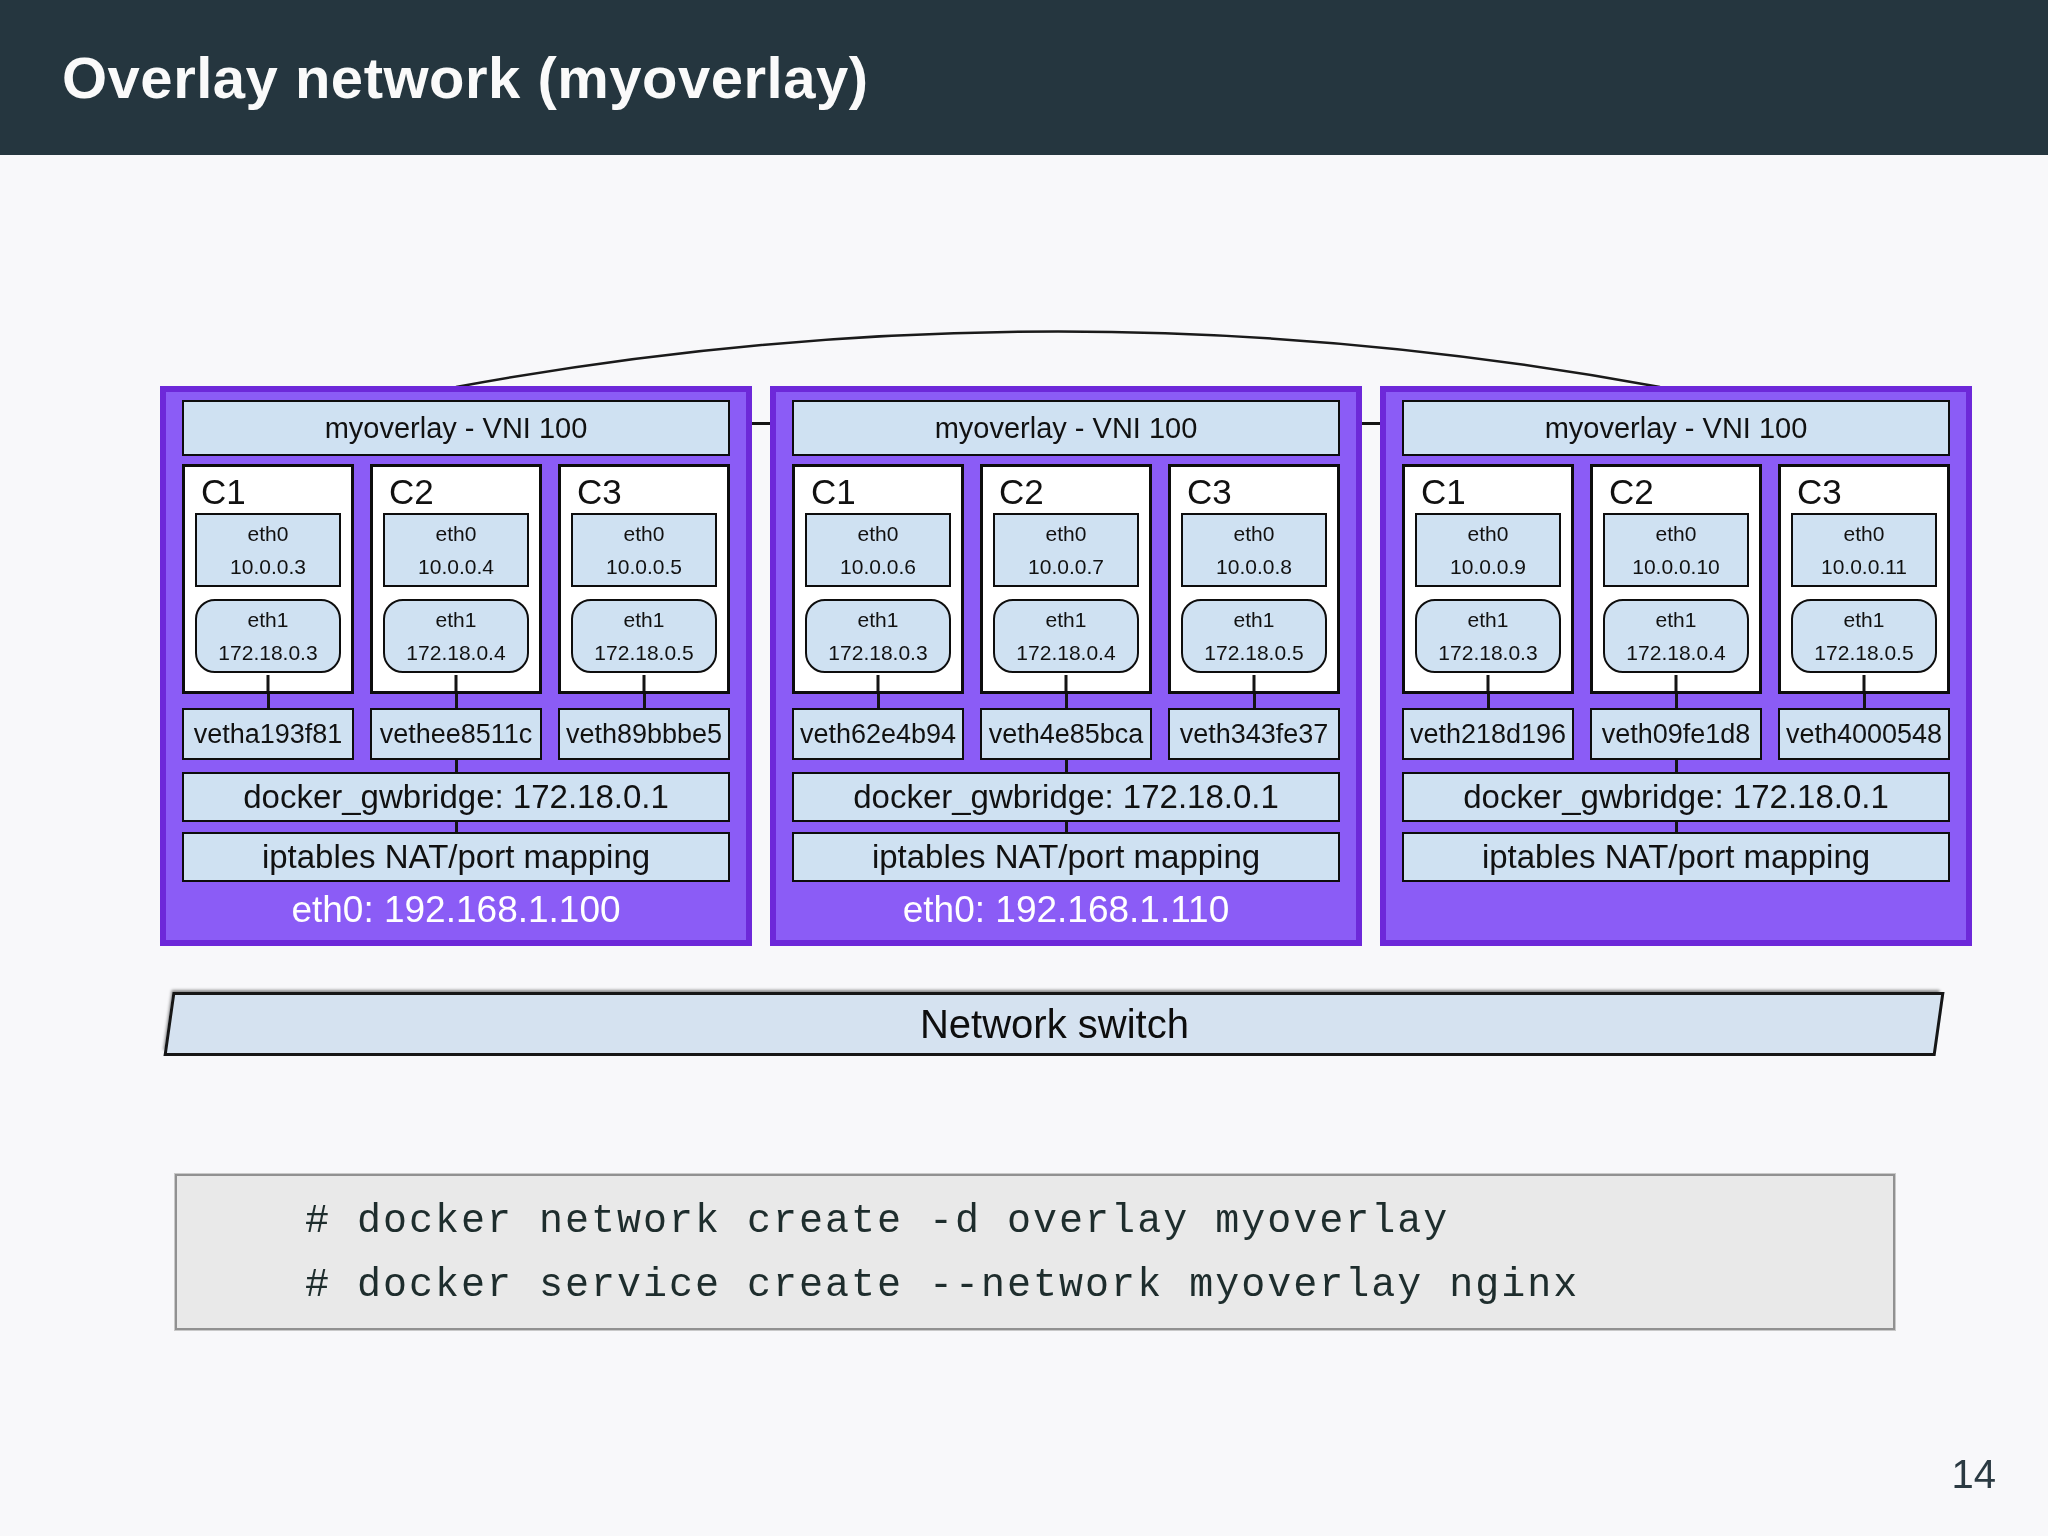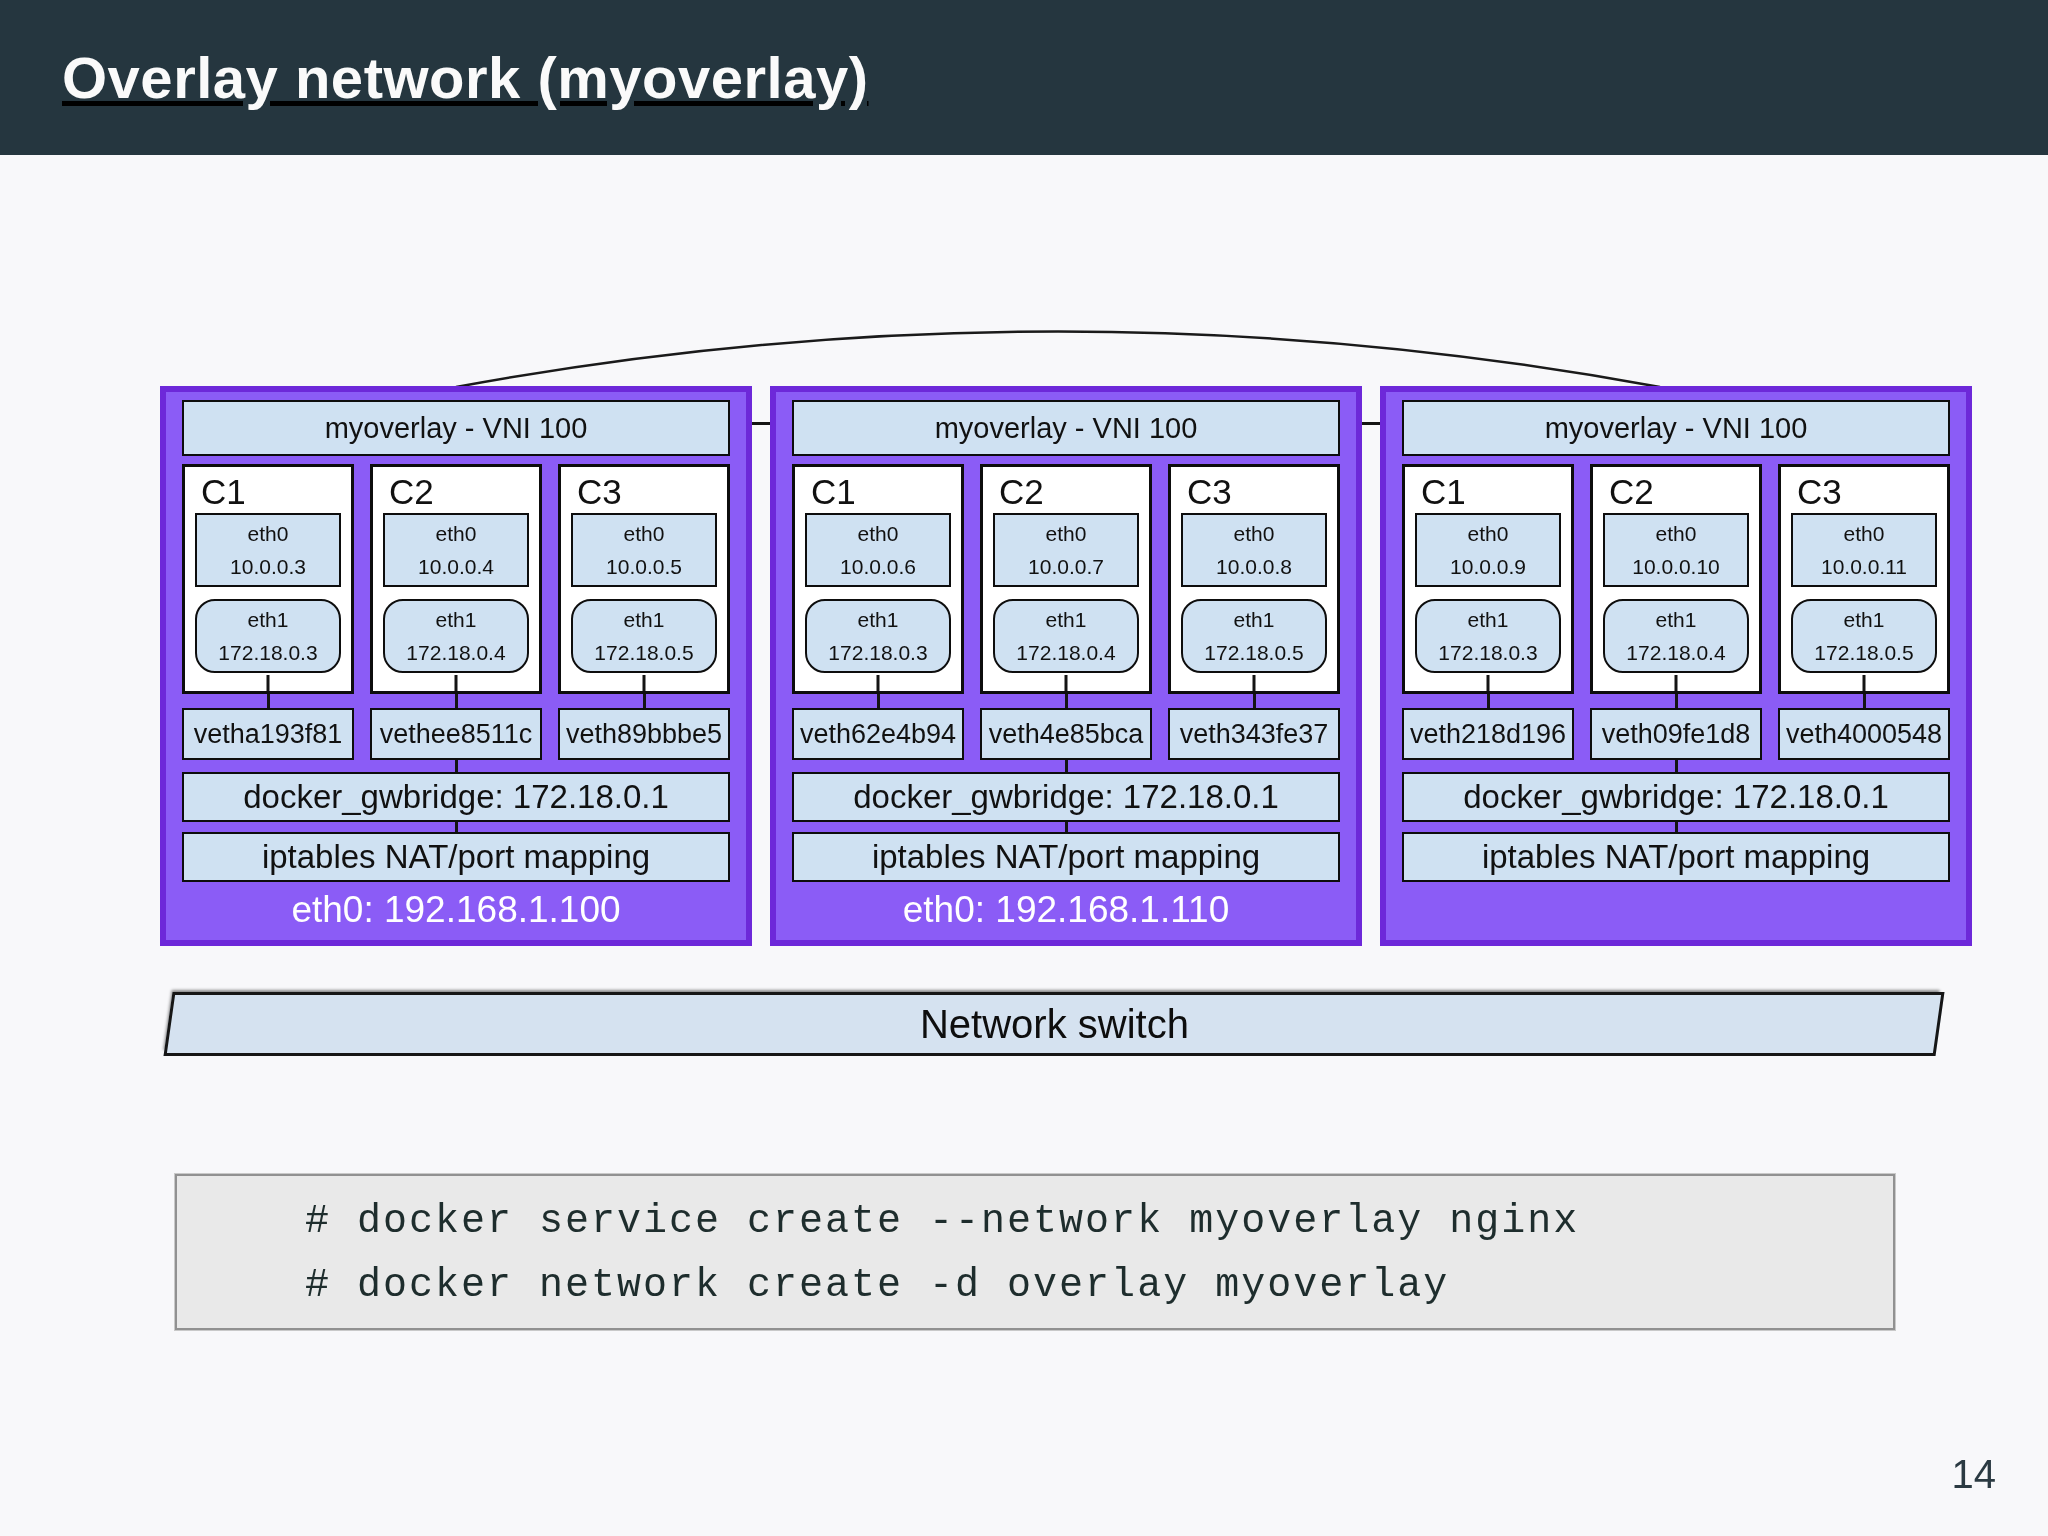--- a/index.html
+++ b/index.html
@@ -9,21 +9,21 @@
     background: #f8f8fa;
     font-family: "Liberation Sans", sans-serif;
     overflow: hidden;
   }
 
   
   .titlebar {
     position: absolute; left: 0; top: 0;
     width: 2048px; height: 155px;
     background: #25363f;
-    display: flex; align-items: center; text-decoration: underline;
+    display: flex; align-items: center;
   }
   .titlebar h1 {
     margin: 0 0 0 62px;
     font-size: 58px; font-weight: 700; color: #fafafa;
     letter-spacing: 0.5px;
   }
 
   
   svg.arc-layer {
     position: absolute; left: 0; top: 0;
@@ -324,17 +324,17 @@
     <div class="wide">iptables NAT/port mapping</div>
   </section>
 
 </div>
 
 <div class="switch">
   <span>Network switch</span>
 </div>
 
 <div class="codeblock">
+  <div class="codeline"># docker network create -d overlay myoverlay</div>
   <div class="codeline"># docker service create --network myoverlay nginx</div>
-  <div class="codeline"># docker network create -d overlay myoverlay</div>
 </div>
 
 <div class="pagenum">14</div>
 
 </body></html>

